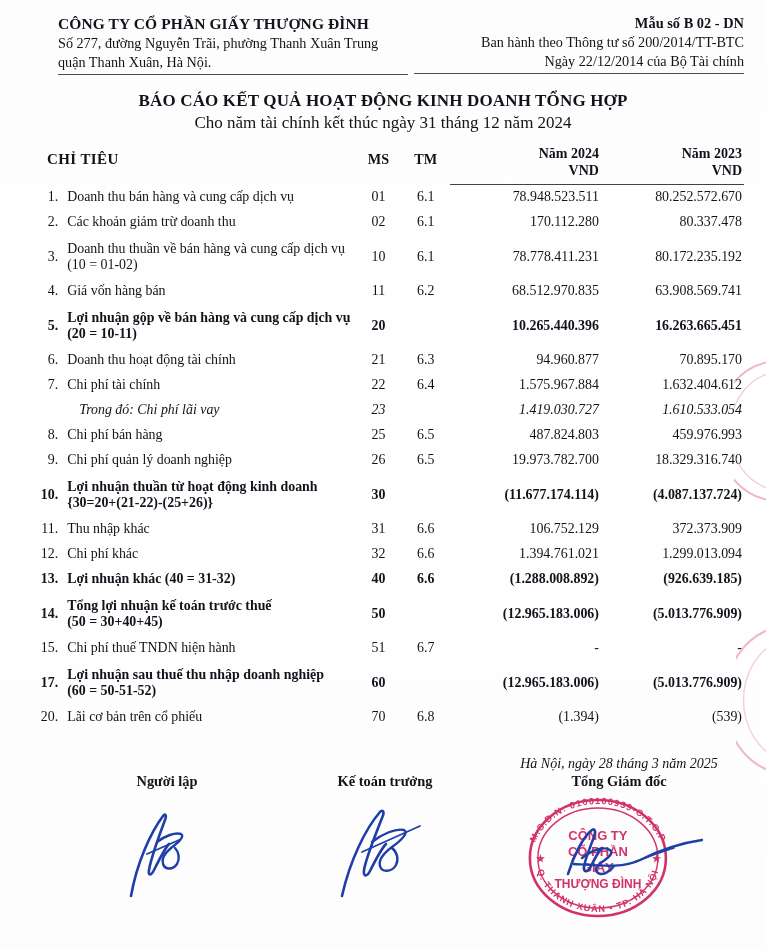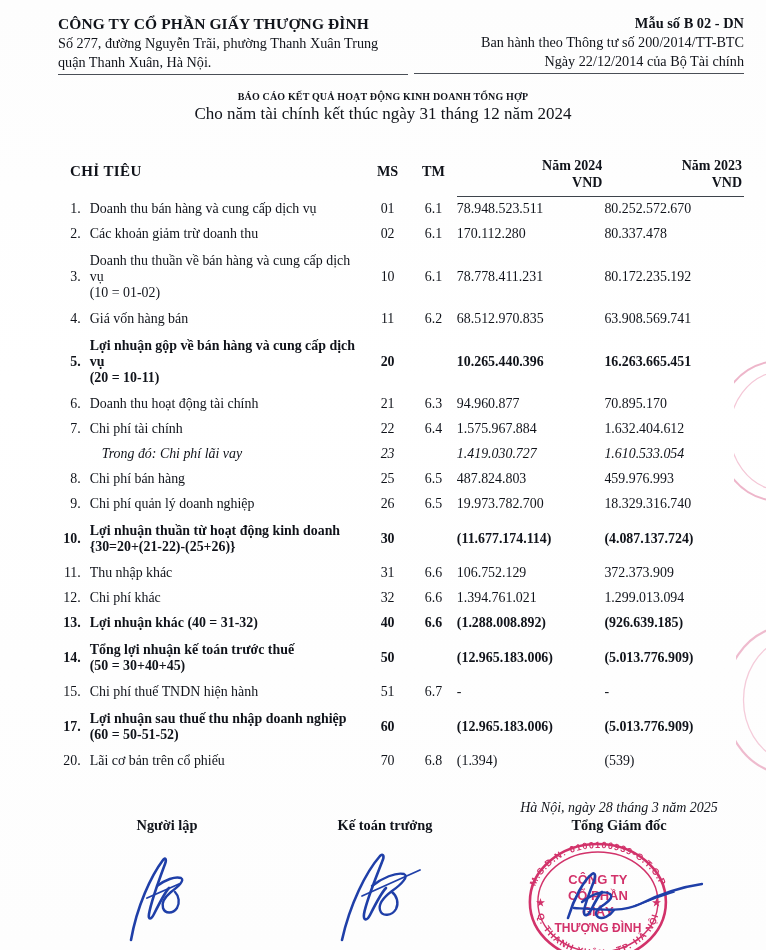--- a/index.html
+++ b/index.html
@@ -63,30 +63,30 @@
     width: 100%;
   }
 
   
   .doc-title-wrap {
     text-align: center;
     margin-top: 16px;
   }
   .doc-title {
     font-weight: bold;
-    font-size: 10px;
+    font-size: 17px;
     letter-spacing: .15px;
   }
   .doc-subtitle {
     font-size: 17px;
     margin-top: 2px;
   }
 
   
-  .tbl-wrap { padding: 0 22px 0 58px; margin-top: 34px; }
+  .tbl-wrap { padding: 0 22px 0 35px; margin-top: 13px; }
   table.fin {
     width: 100%;
     border-collapse: collapse;
     font-size: 13.9px;
   }
   table.fin td, table.fin th { vertical-align: middle; }
 
   col.c-no    { width: 30px; }
   col.c-label { width: 288px; }
   col.c-ms    { width: 46px; }
@@ -136,20 +136,21 @@
     text-align: right;
     padding-right: 7px;
     white-space: nowrap;
   }
   td.label { padding-left: 2px; }
   td.ms, td.tm {
     text-align: center;
     white-space: nowrap;
   }
   td.num {
+    text-align: right;
     white-space: nowrap;
     padding-right: 2px;
   }
   tr.bold td { font-weight: bold; }
   tr.tall td { padding-top: 6px; padding-bottom: 6px; }
   .sub-line { display: block; }
   tr.italic td { font-style: italic; }
   tr.italic td.label { padding-left: 14px; }
 
   

